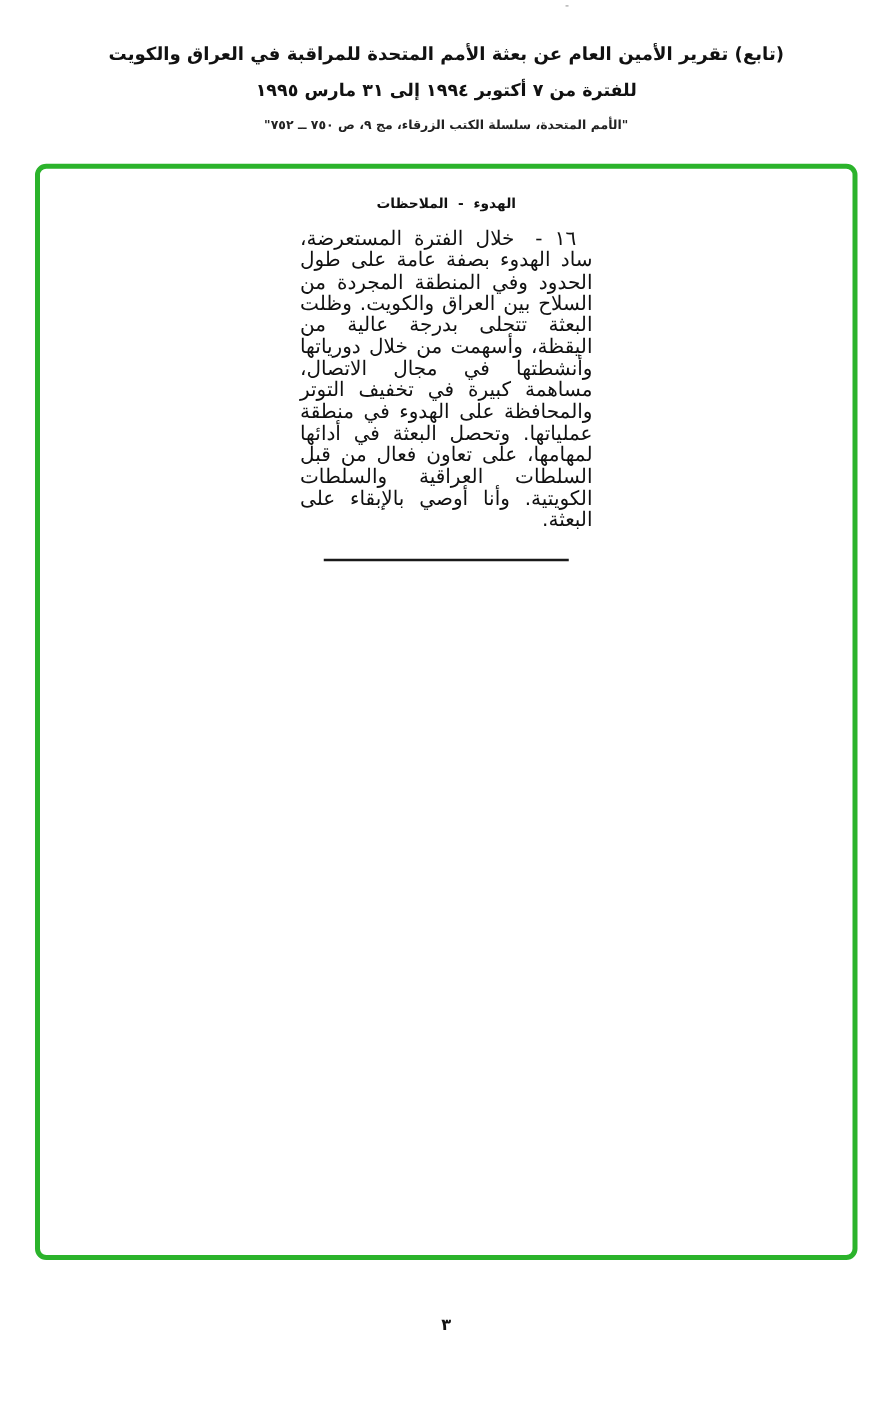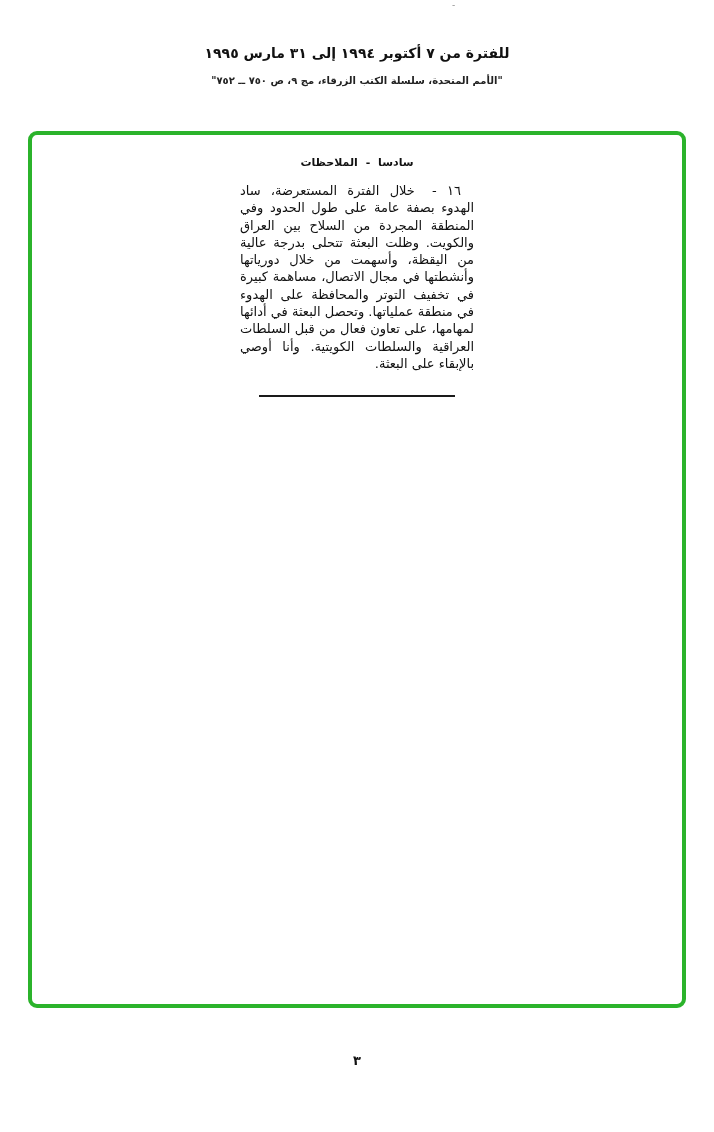--- a/index.html
+++ b/index.html
@@ -73,21 +73,21 @@
   .section-heading {
     text-align: center;
     font-size: 11px;
     font-weight: bold;
     letter-spacing: 0.5px;
     word-spacing: 4px;
     margin: 0 0 13px 0;
   }
 
   .body-paragraph {
-    font-size: 13px;
+    font-size: 16px;
     line-height: 17.3px;
     text-align: justify;
     text-justify: inter-word;
     text-indent: 13px;
     margin: 0 0 16px 0;
   }
   .para-num {
     padding-left: 7px;
     white-space: nowrap;
   }
@@ -108,28 +108,29 @@
     font-size: 13px;
     font-weight: bold;
   }
 </style>
 </head>
 <body>
 
 <span class="top-mark">-</span>
 
 <header class="doc-header">
+  <div class="title-line-1">(تابع) تقرير الأمين العام عن بعثة الأمم المتحدة للمراقبة في العراق والكويت</div>
   <div class="title-line-2">للفترة من ٧ أكتوبر ١٩٩٤ إلى ٣١ مارس ١٩٩٥</div>
   <div class="source-citation">"الأمم المتحدة، سلسلة الكتب الزرقاء، مج ٩، ص ٧٥٠ ــ ٧٥٢"</div>
 </header>
 
 <div class="content-box">
   <div class="text-column">
 
-    <h2 class="section-heading">سادسا  -  الملاحظات</h2>
+    <h2 class="section-heading">الهدوء  -  الملاحظات</h2>
 
     <p class="body-paragraph">
       <span class="para-num">١٦ -</span>
       <span>خلال الفترة المستعرضة، ساد الهدوء بصفة عامة على طول الحدود وفي المنطقة المجردة من السلاح بين العراق والكويت. وظلت البعثة تتحلى بدرجة عالية من اليقظة، وأسهمت من خلال دورياتها وأنشطتها في مجال الاتصال، مساهمة كبيرة في تخفيف التوتر والمحافظة على الهدوء في منطقة عملياتها. وتحصل البعثة في أدائها لمهامها، على تعاون فعال من قبل السلطات العراقية والسلطات الكويتية. وأنا أوصي بالإبقاء على البعثة.</span>
     </p>
 
 
     <hr class="section-divider">
 
   </div>

